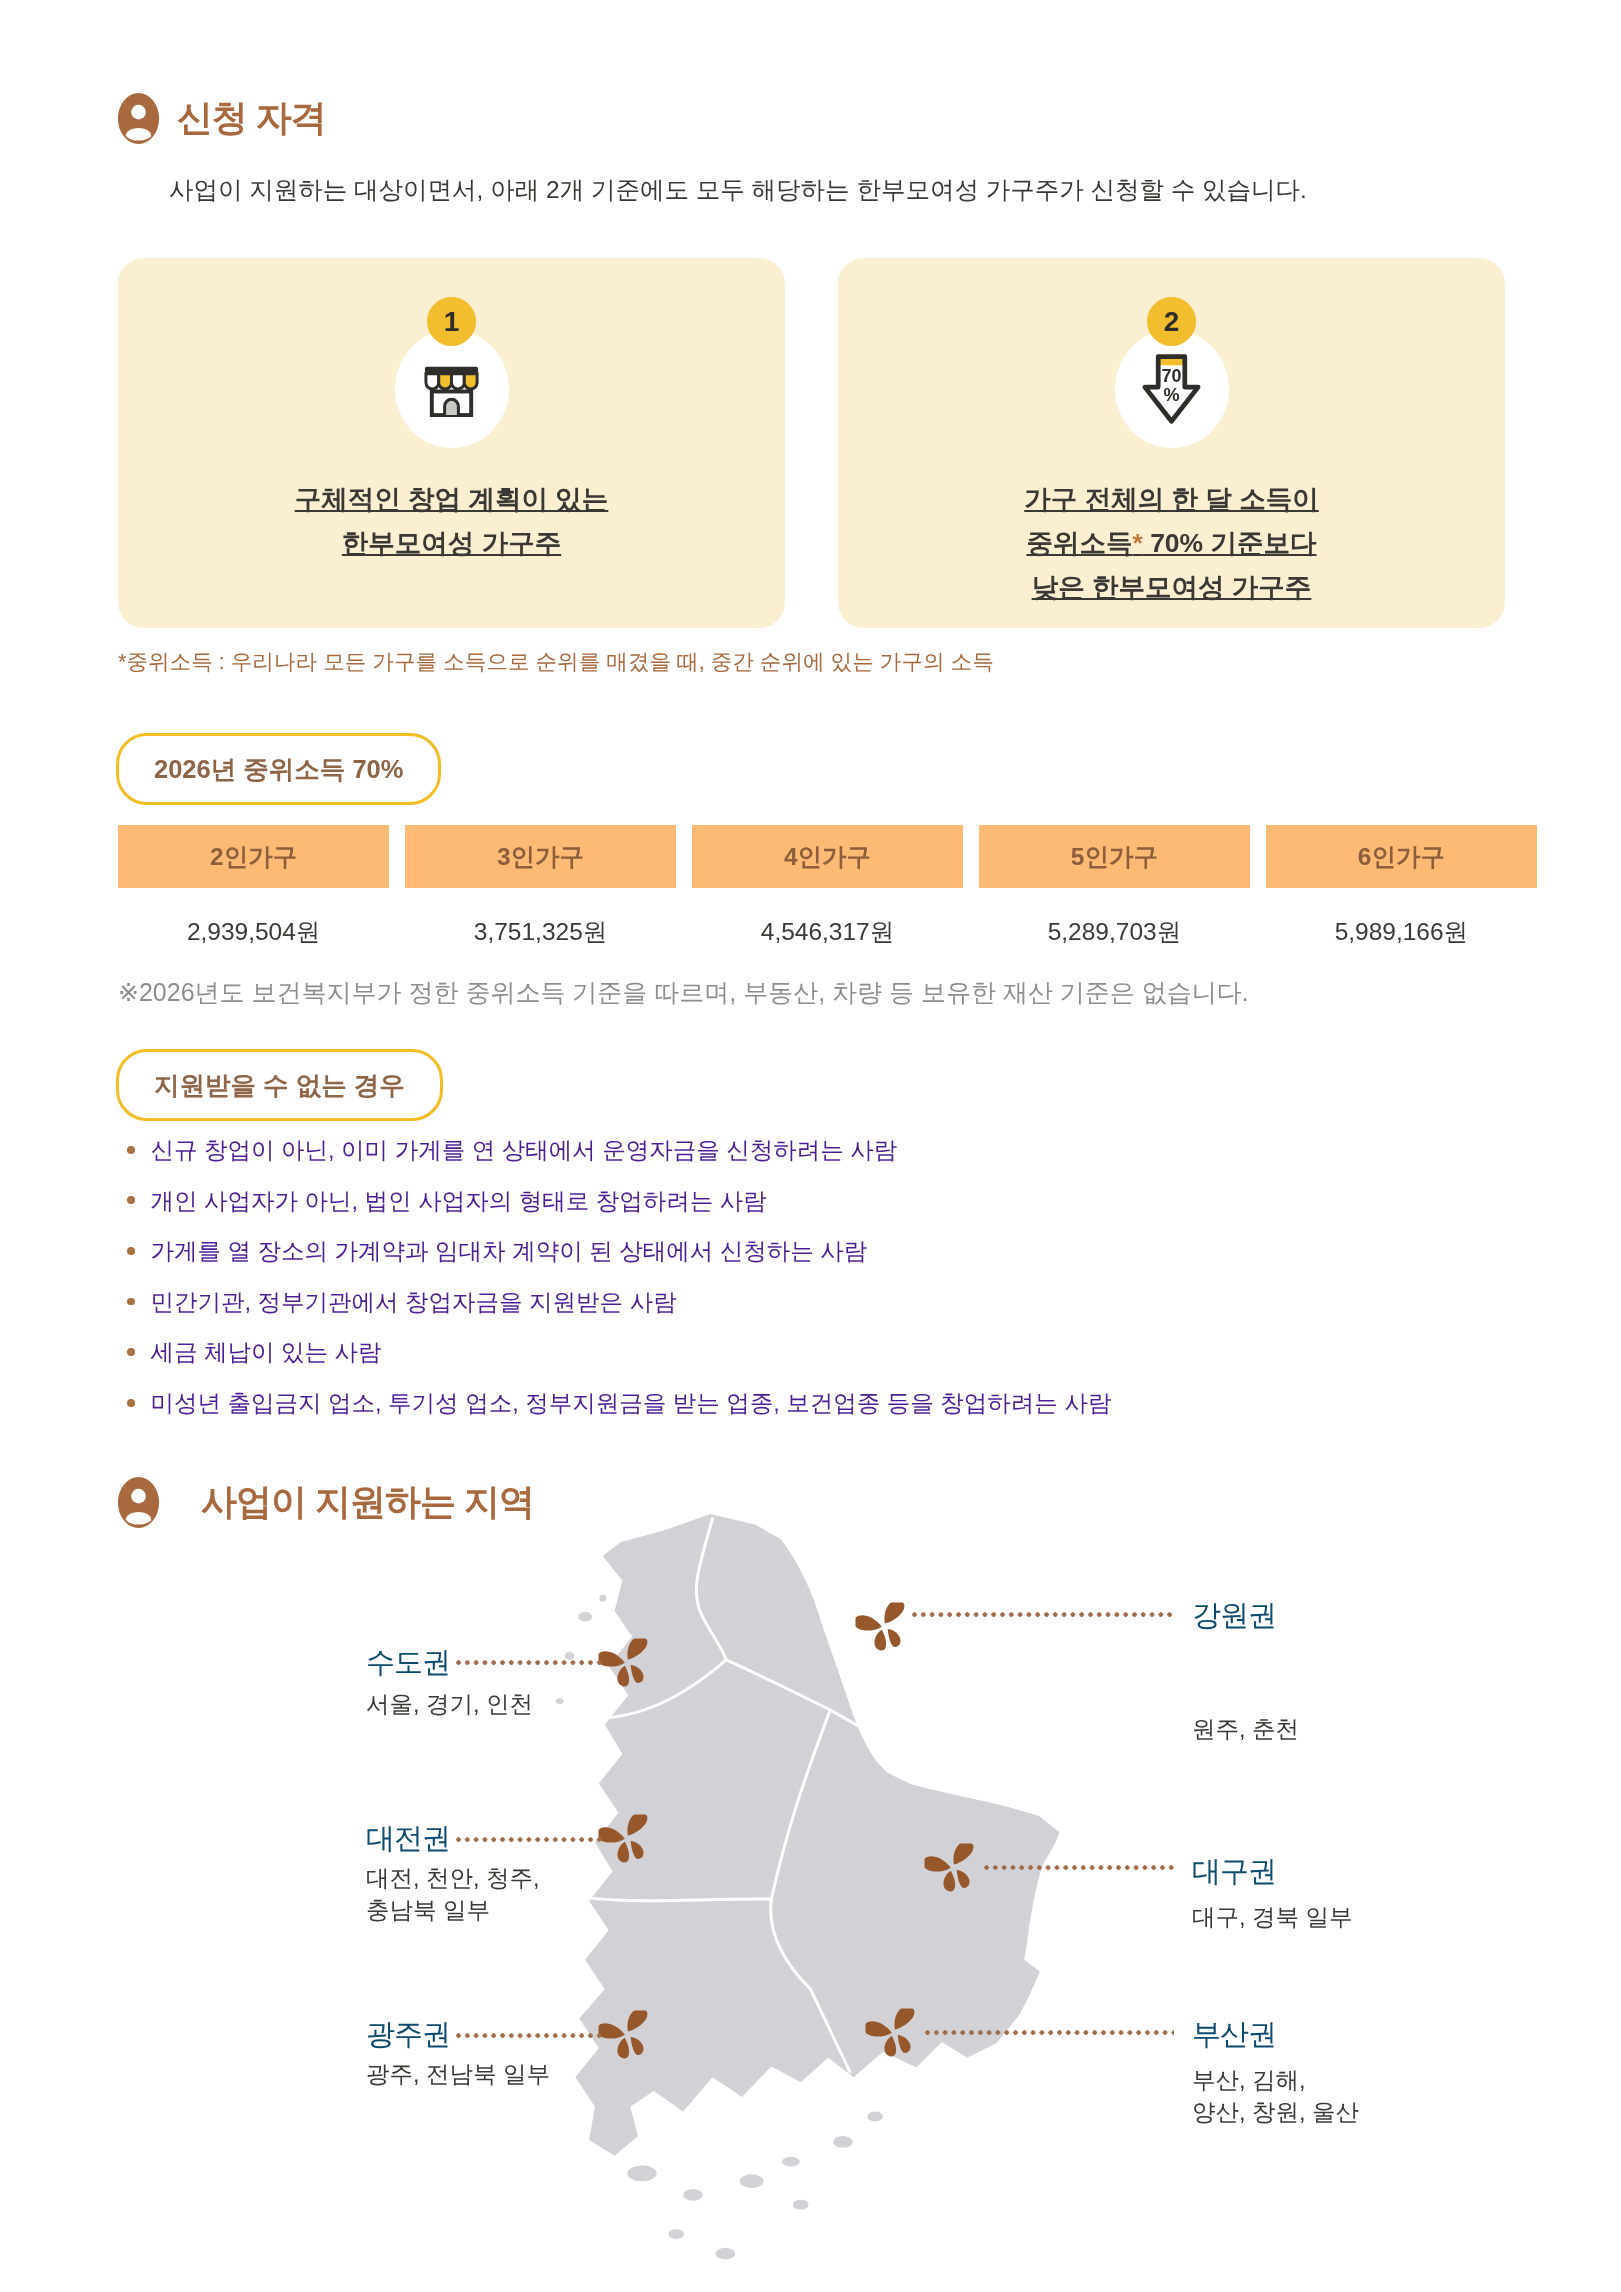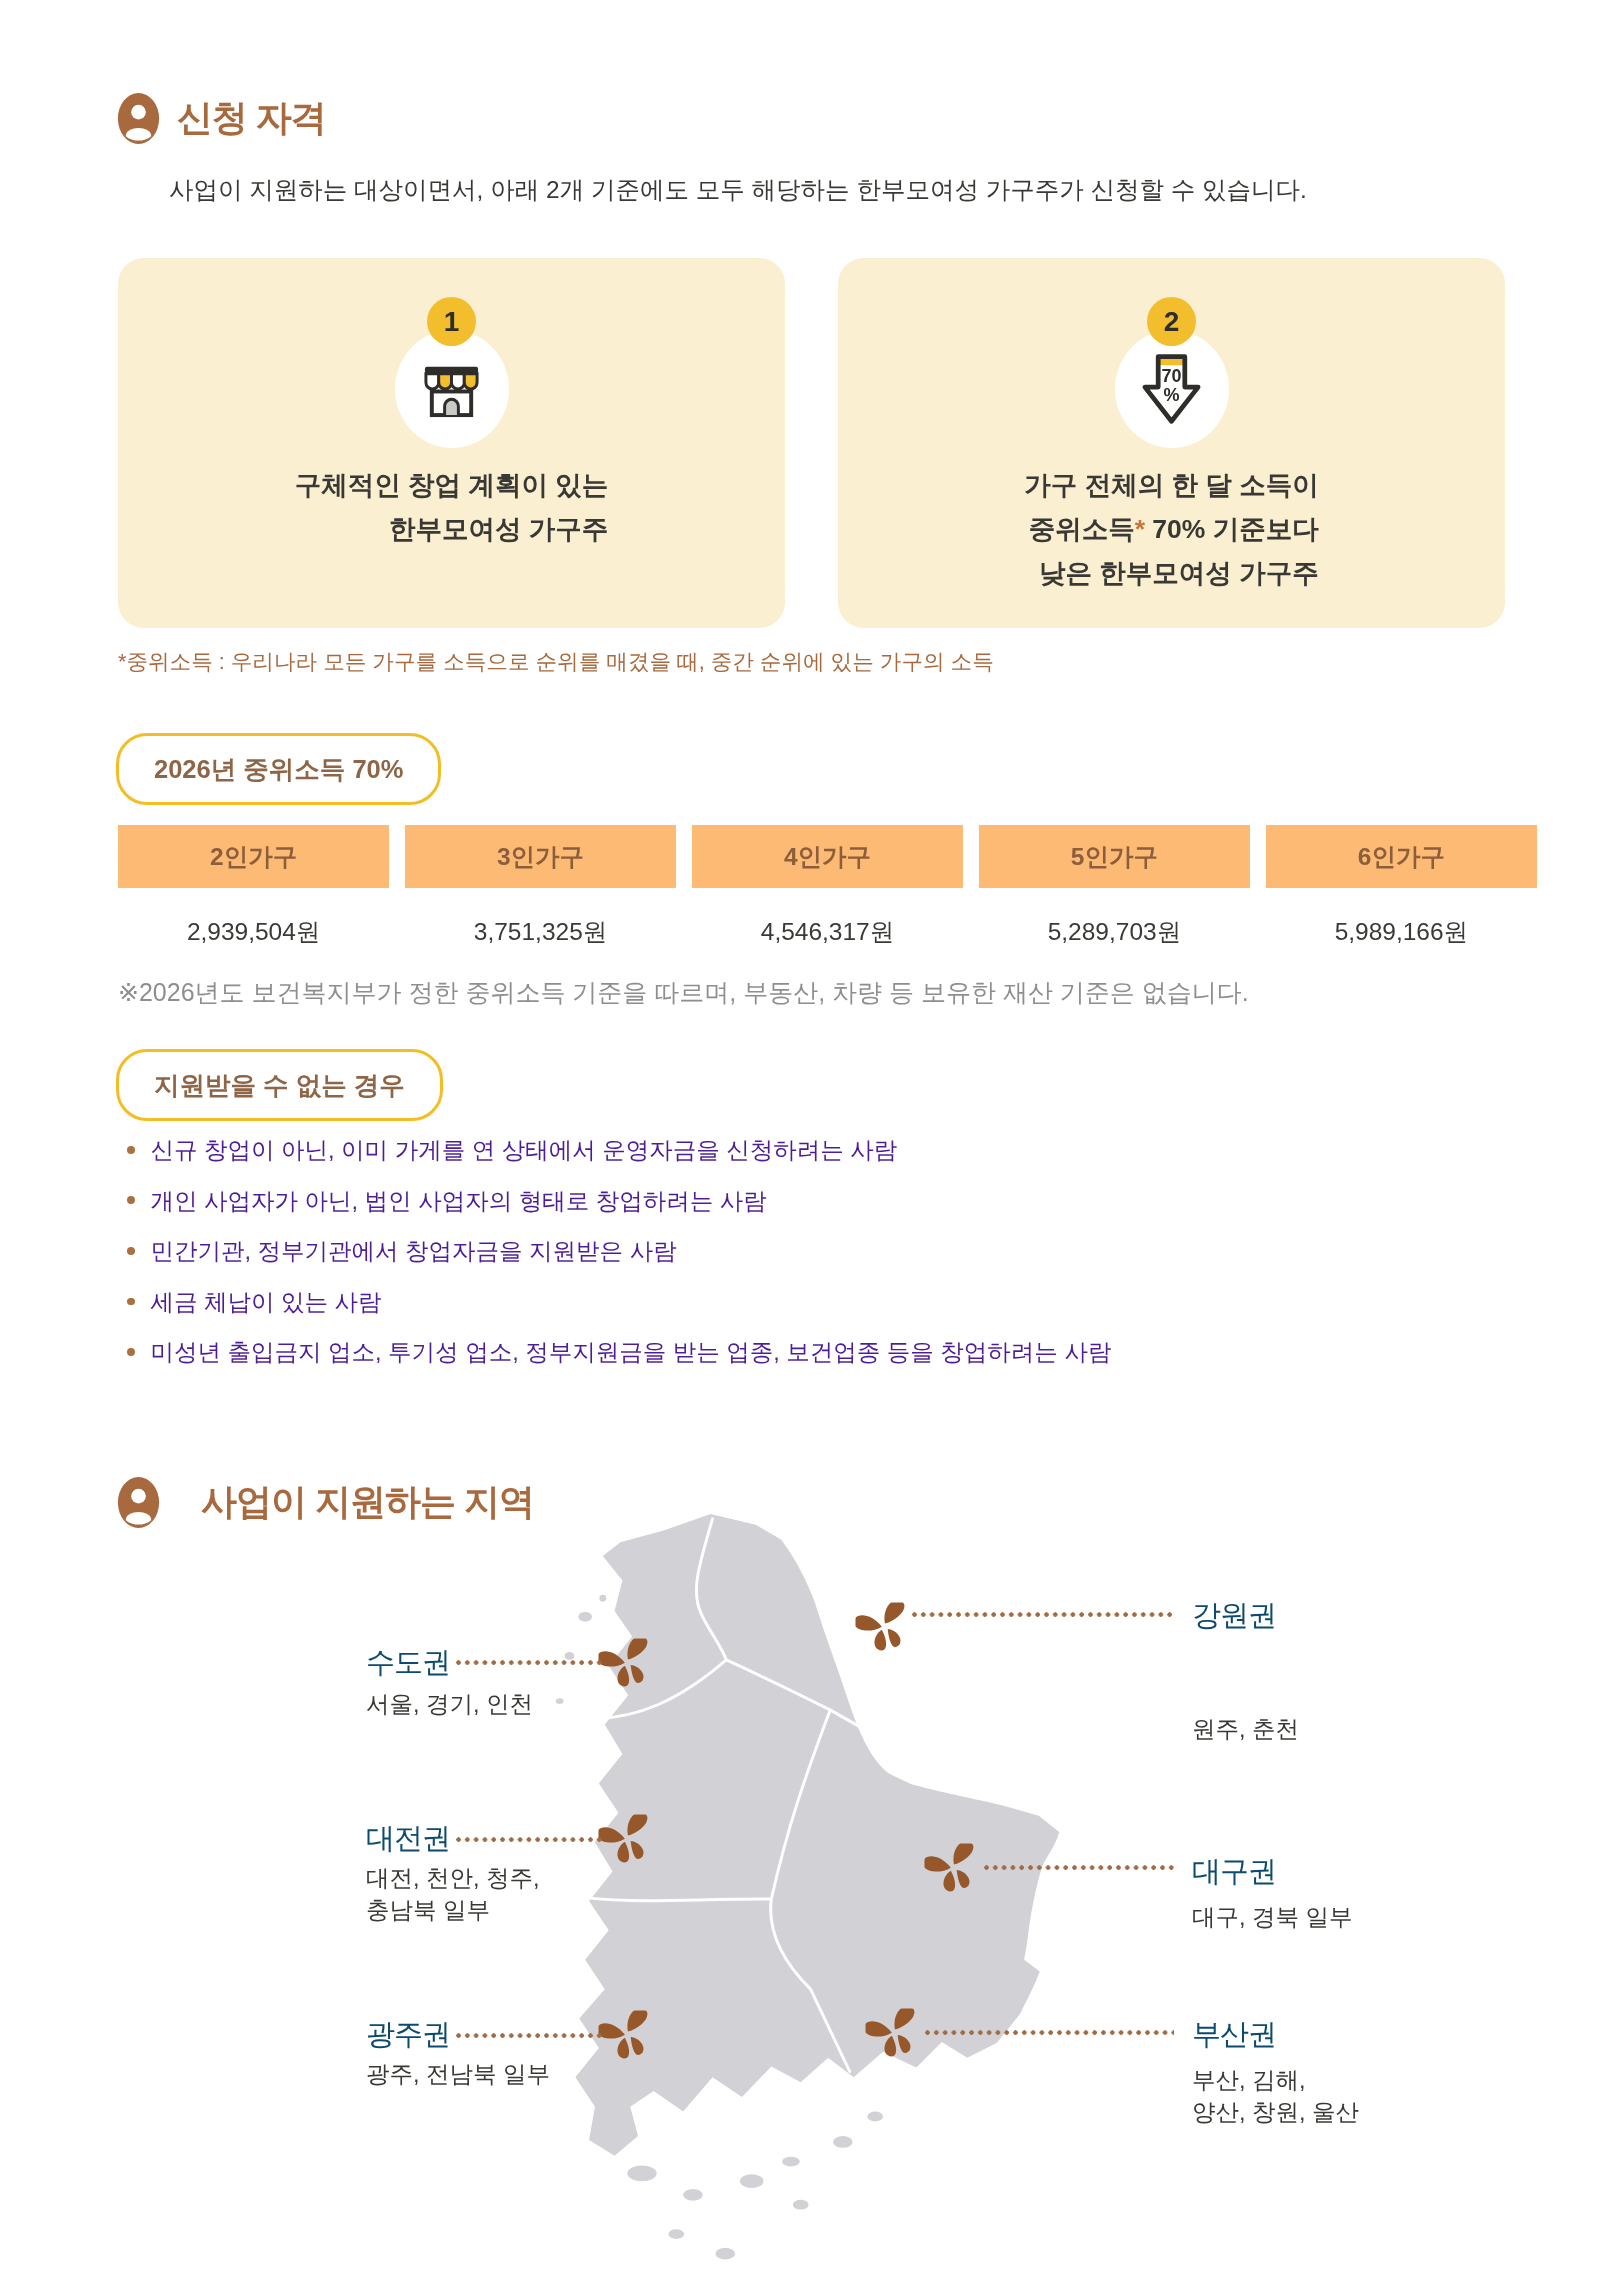--- a/index.html
+++ b/index.html
@@ -15,21 +15,21 @@
 
   
   .card { position:absolute; top:258px; width:667px; height:370px; background:#FAEFD1;
           border-radius:25.5px; display:flex; flex-direction:column; align-items:center; }
   .card.c1 { left:118px; } .card.c2 { left:838px; }
   .badge-num { margin-top:39px; width:49px; height:49px; border-radius:50%; background:#F2BE2E;
                display:flex; align-items:center; justify-content:center; font-size:28px; font-weight:bold;
                color:#2E2D2A; z-index:2; }
   .icon-ellipse { margin-top:-15.7px; width:114px; height:118px; border-radius:50%; background:#fff;
                   display:flex; align-items:center; justify-content:center; z-index:1; }
-  .card-text { margin-top:15px; text-align:right; font-size:26.5px; font-weight:600; line-height:44px; color:#3A3834; }
+  .card-text { margin-top:29px; text-align:center; font-size:26.5px; font-weight:600; line-height:44px; color:#3A3834;text-decoration:underline; }
   .star { color:#C1793B; font-weight:bold; }
 
   .fn-brown { position:absolute; left:118px; top:647px; font-size:21.6px; color:#A7693D; }
 
   .pill { position:absolute; left:116px; height:72px; border:3.9px solid #F2BE24; border-radius:31px;
           display:inline-flex; align-items:center; padding:0 35px; font-size:25.5px; font-weight:bold; color:#8E6546; background:#fff; }
   .pill.p1 { top:733px; } .pill.p2 { top:1049px; }
 
   
   .income { position:absolute; left:118px; top:825px; width:1419px; display:grid;
@@ -131,20 +131,24 @@
   <div class="pill p2">지원받을 수 없는 경우</div>
 
   <div class="excl">
     <div class="item">
         <span class="dot"></span>
         <span class="txt">신규 창업이 아닌, 이미 가게를 연 상태에서 운영자금을 신청하려는 사람</span>
       </div>
     <div class="item">
         <span class="dot"></span>
         <span class="txt">개인 사업자가 아닌, 법인 사업자의 형태로 창업하려는 사람</span>
+      </div>
+    <div class="item">
+        <span class="dot"></span>
+        <span class="txt">가게를 열 장소의 가계약과 임대차 계약이 된 상태에서 신청하는 사람</span>
       </div>
     <div class="item">
         <span class="dot"></span>
         <span class="txt">민간기관, 정부기관에서 창업자금을 지원받은 사람</span>
       </div>
     <div class="item">
         <span class="dot"></span>
         <span class="txt">세금 체납이 있는 사람</span>
       </div>
     <div class="item">

